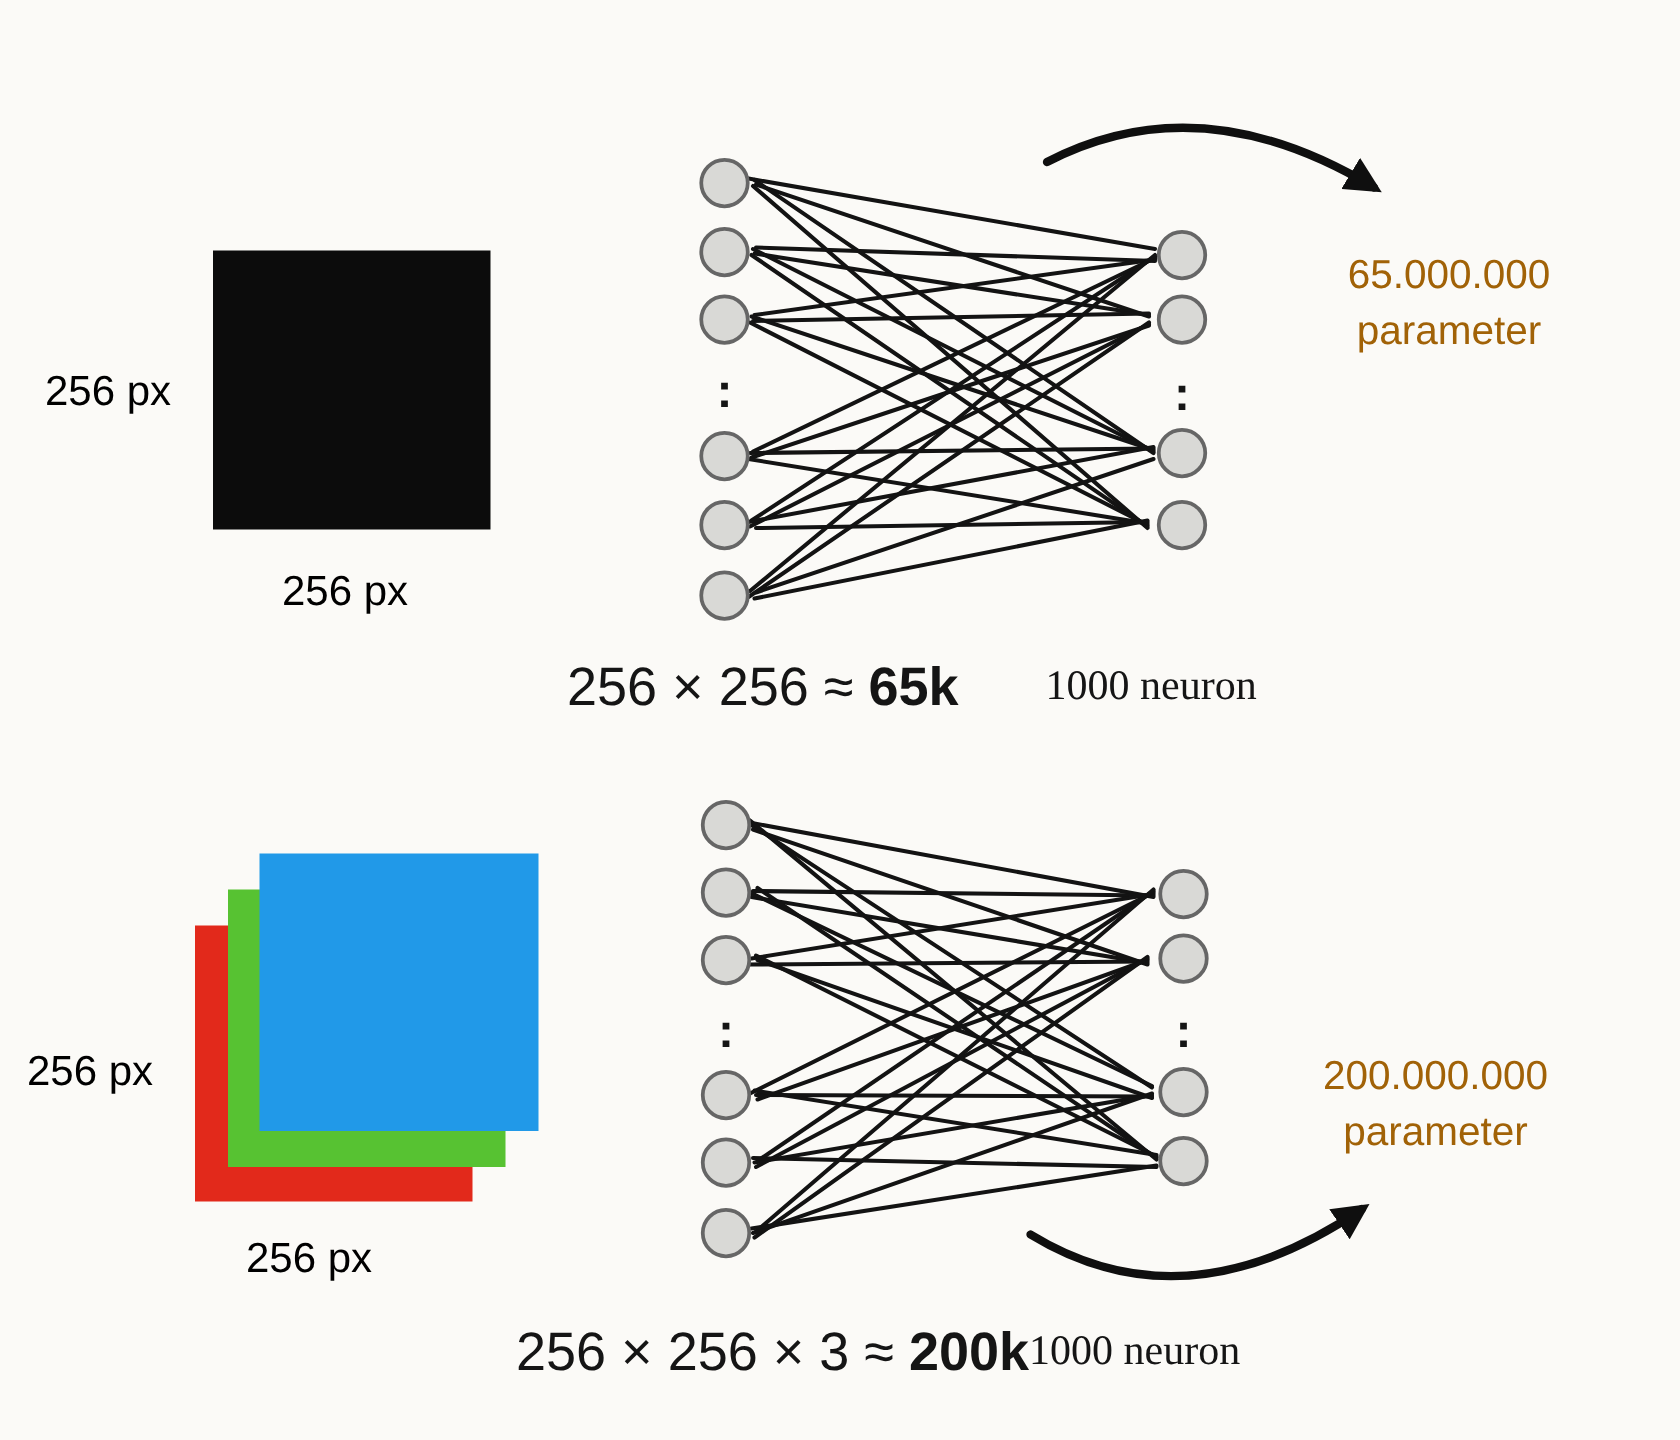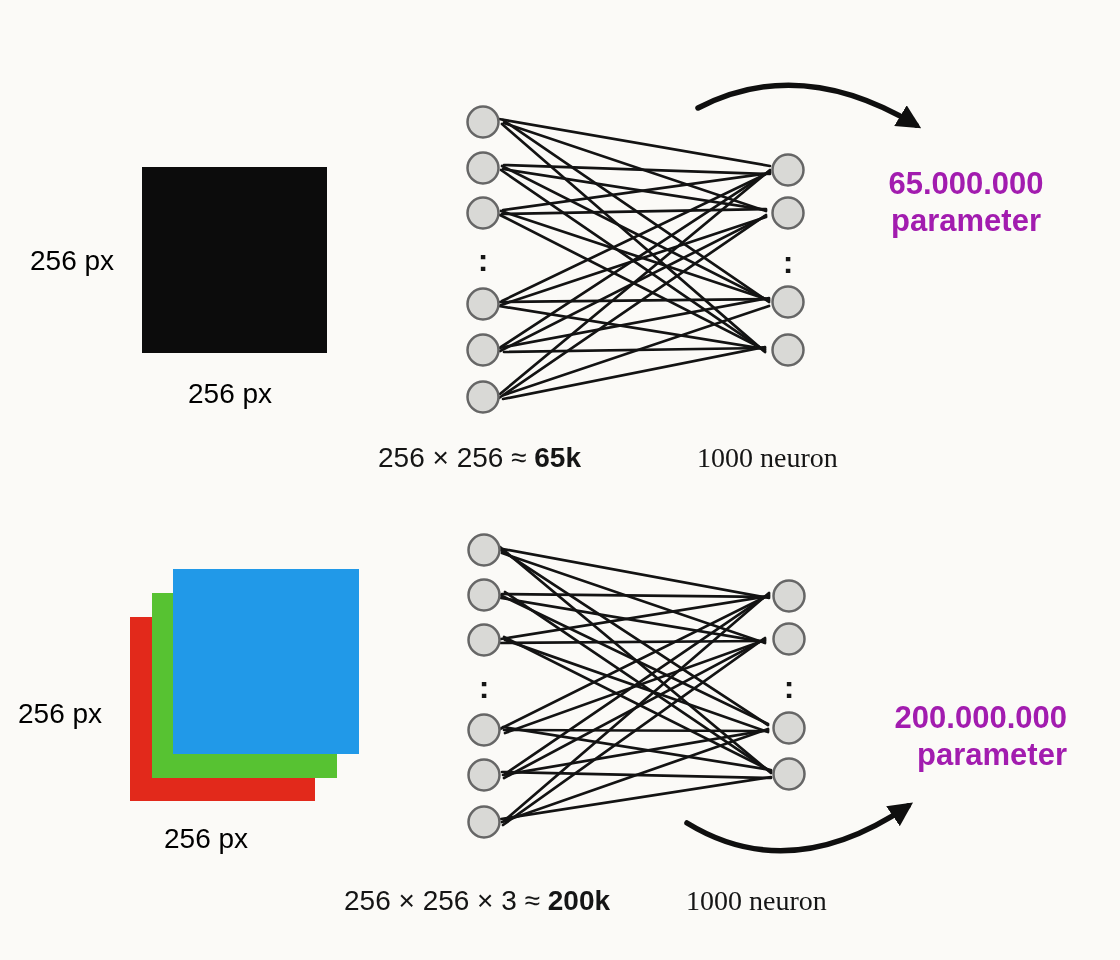--- a/index.html
+++ b/index.html
@@ -17,39 +17,39 @@
     height: 960px;
   }
   .abs { position: absolute; }
   .dim-label {
     font-size: 28px;
     color: #000000;
     white-space: nowrap;
     line-height: 28px;
   }
   .formula {
-    font-size: 28px;
+    font-size: 36px;
     color: #151515;
     white-space: nowrap;
     line-height: 30px;
   }
   .formula b { font-weight: bold; }
   .neuron-label {
     font-size: 28px;
     color: #151515;
     white-space: nowrap;
     line-height: 30px;
     font-family: Liberation Serif, serif;
   }
   .param-block {
     width: 220px;
     text-align: center;
-    font-size: 31px;
-    font-weight: bold;
-    color: #a21caf;
+    font-size: 27px;
+    font-weight: normal;
+    color: #a16207;
     line-height: 37px;
   }
   .img-square { position: absolute; }
   #net-svg { position: absolute; left: 0; top: 0; }
 </style>
 </head>
 <body style="background-color: rgb(251, 250, 247);">
 
 <div id="canvas">
 
@@ -159,18 +159,18 @@
   <div class="dim-label abs" style="left:18px; top:700px;">256 px</div>
 
   <div class="dim-label abs" style="left:164px; top:825px;">256 px</div>
 
   <div class="formula abs" style="left:344px; top:886px;">
     <span>256 × 256 × 3 ≈ </span><b>200k</b>
   </div>
 
   <div class="neuron-label abs" style="left:686px; top:886px;">1000 neuron</div>
 
-  <div class="param-block abs" style="left:847px; top:699px;text-align:right;">
+  <div class="param-block abs" style="left:847px; top:699px;">
     <div>200.000.000</div>
     <div>parameter</div>
   </div>
 
 </div>
 
 </body></html>

